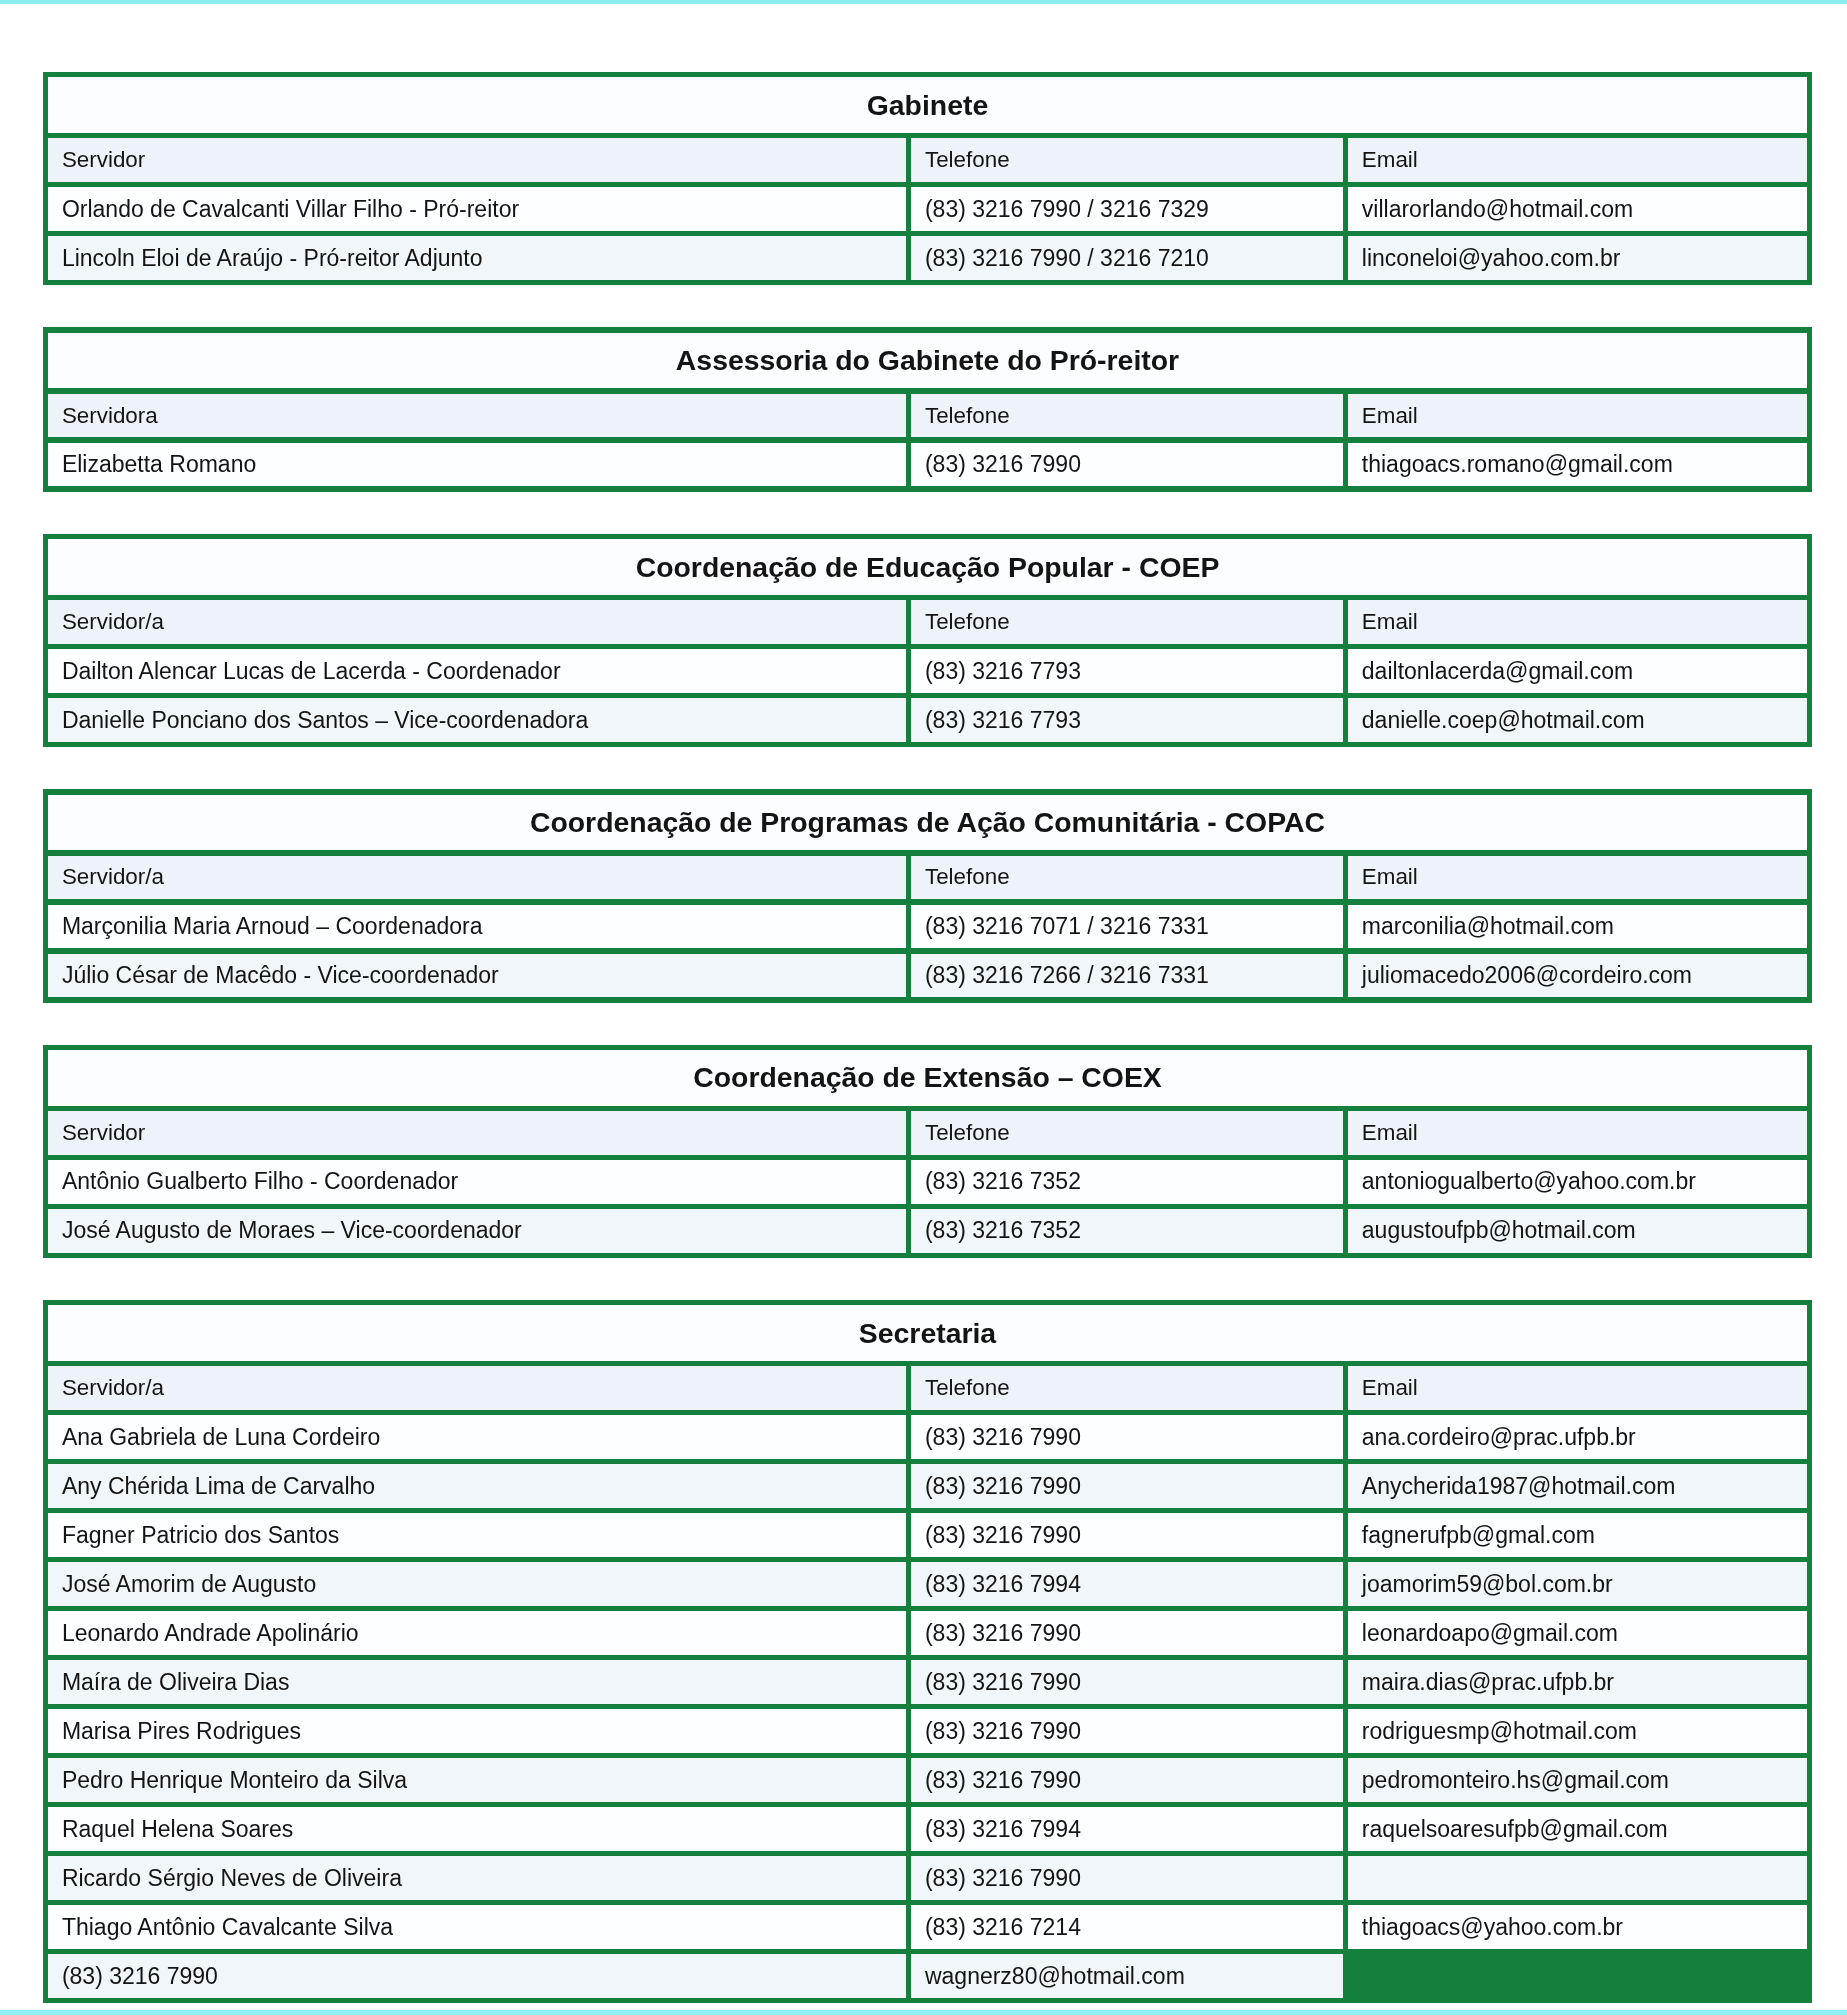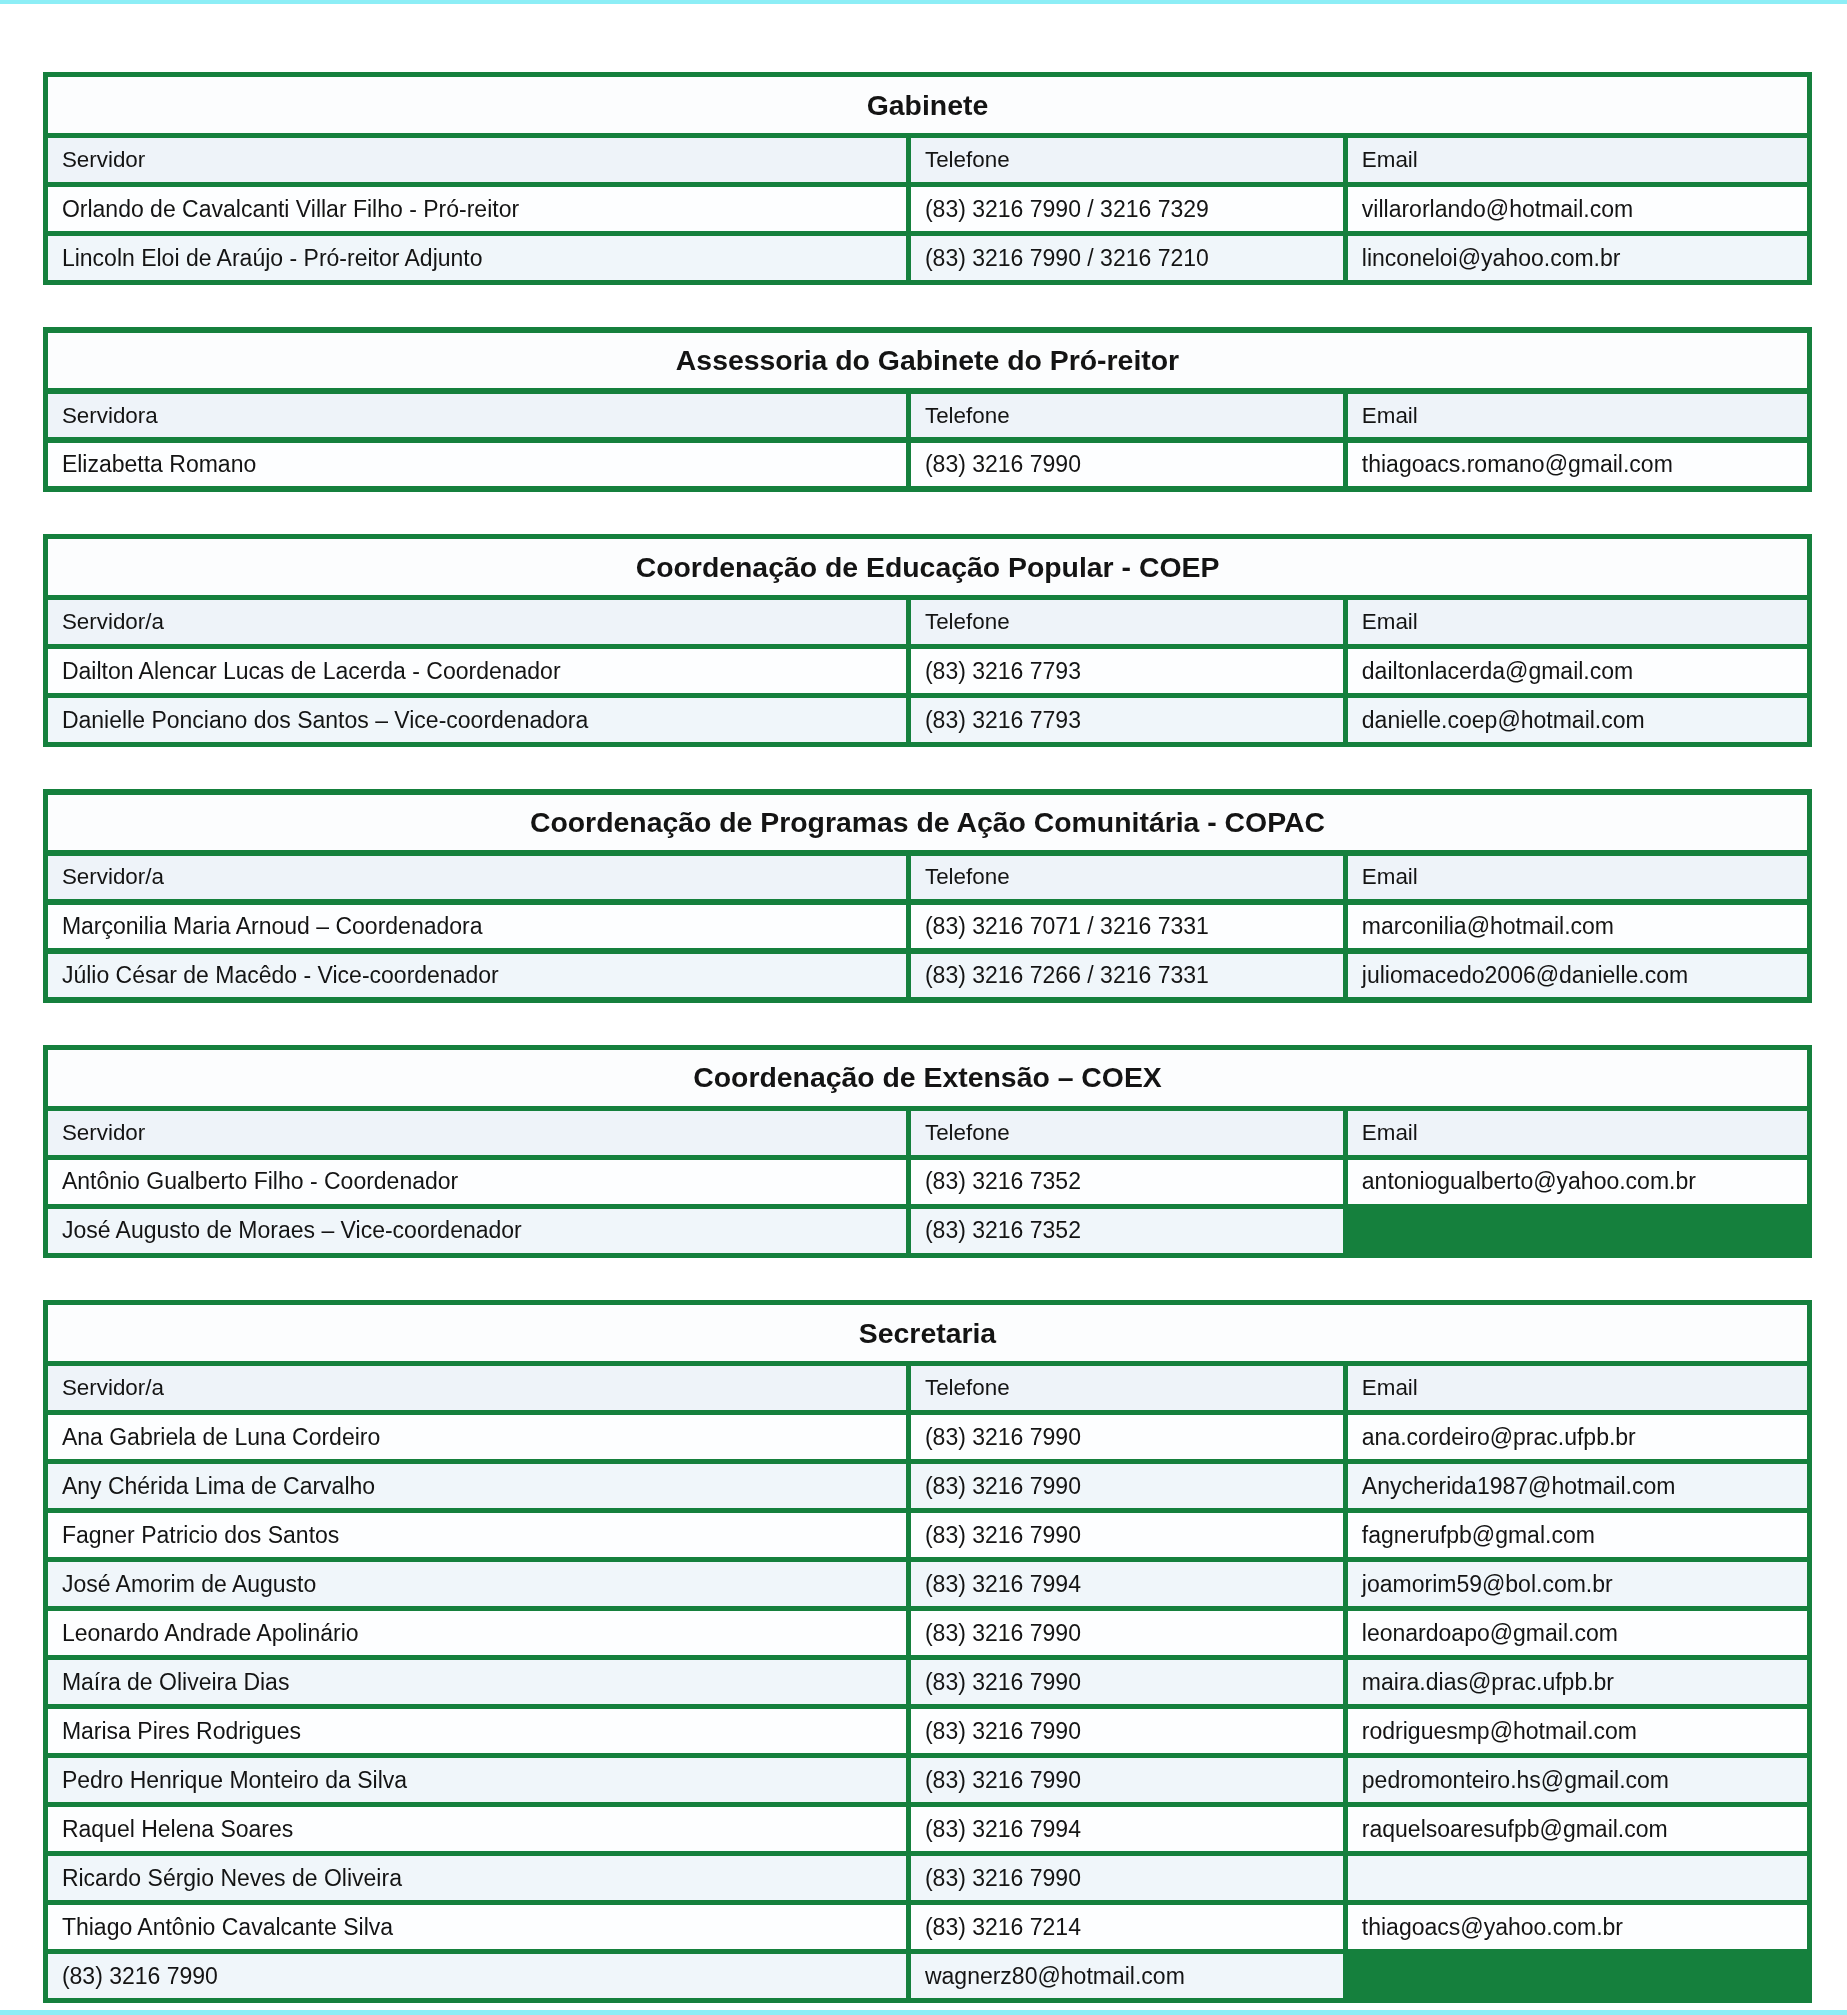--- a/index.html
+++ b/index.html
@@ -96,32 +96,33 @@
     <section class="contact-table">
       <div class="title-cell">Coordenação de Programas de Ação Comunitária - COPAC</div>
       <div class="cell hdr">Servidor/a</div>
       <div class="cell hdr">Telefone</div>
       <div class="cell hdr">Email</div>
       <div class="cell row-a">Marçonilia Maria Arnoud – Coordenadora</div>
       <div class="cell row-a">(83) 3216 7071 / 3216 7331</div>
       <div class="cell row-a">marconilia@hotmail.com</div>
       <div class="cell row-b">Júlio César de Macêdo - Vice-coordenador</div>
       <div class="cell row-b">(83) 3216 7266 / 3216 7331</div>
-      <div class="cell row-b">juliomacedo2006@danielle.com</div>
+      <div class="cell row-b">juliomacedo2006@cordeiro.com</div>
     </section>
     <section class="contact-table">
       <div class="title-cell">Coordenação de Extensão – COEX</div>
       <div class="cell hdr">Servidor</div>
       <div class="cell hdr">Telefone</div>
       <div class="cell hdr">Email</div>
       <div class="cell row-a">Antônio Gualberto Filho - Coordenador</div>
       <div class="cell row-a">(83) 3216 7352</div>
       <div class="cell row-a">antoniogualberto@yahoo.com.br</div>
       <div class="cell row-b">José Augusto de Moraes – Vice-coordenador</div>
       <div class="cell row-b">(83) 3216 7352</div>
+      <div class="cell row-b">augustoufpb@hotmail.com</div>
     </section>
     <section class="contact-table">
       <div class="title-cell">Secretaria</div>
       <div class="cell hdr">Servidor/a</div>
       <div class="cell hdr">Telefone</div>
       <div class="cell hdr">Email</div>
       <div class="cell row-a">Ana Gabriela de Luna Cordeiro</div>
       <div class="cell row-a">(83) 3216 7990</div>
       <div class="cell row-a">ana.cordeiro@prac.ufpb.br</div>
       <div class="cell row-b">Any Chérida Lima de Carvalho</div>

